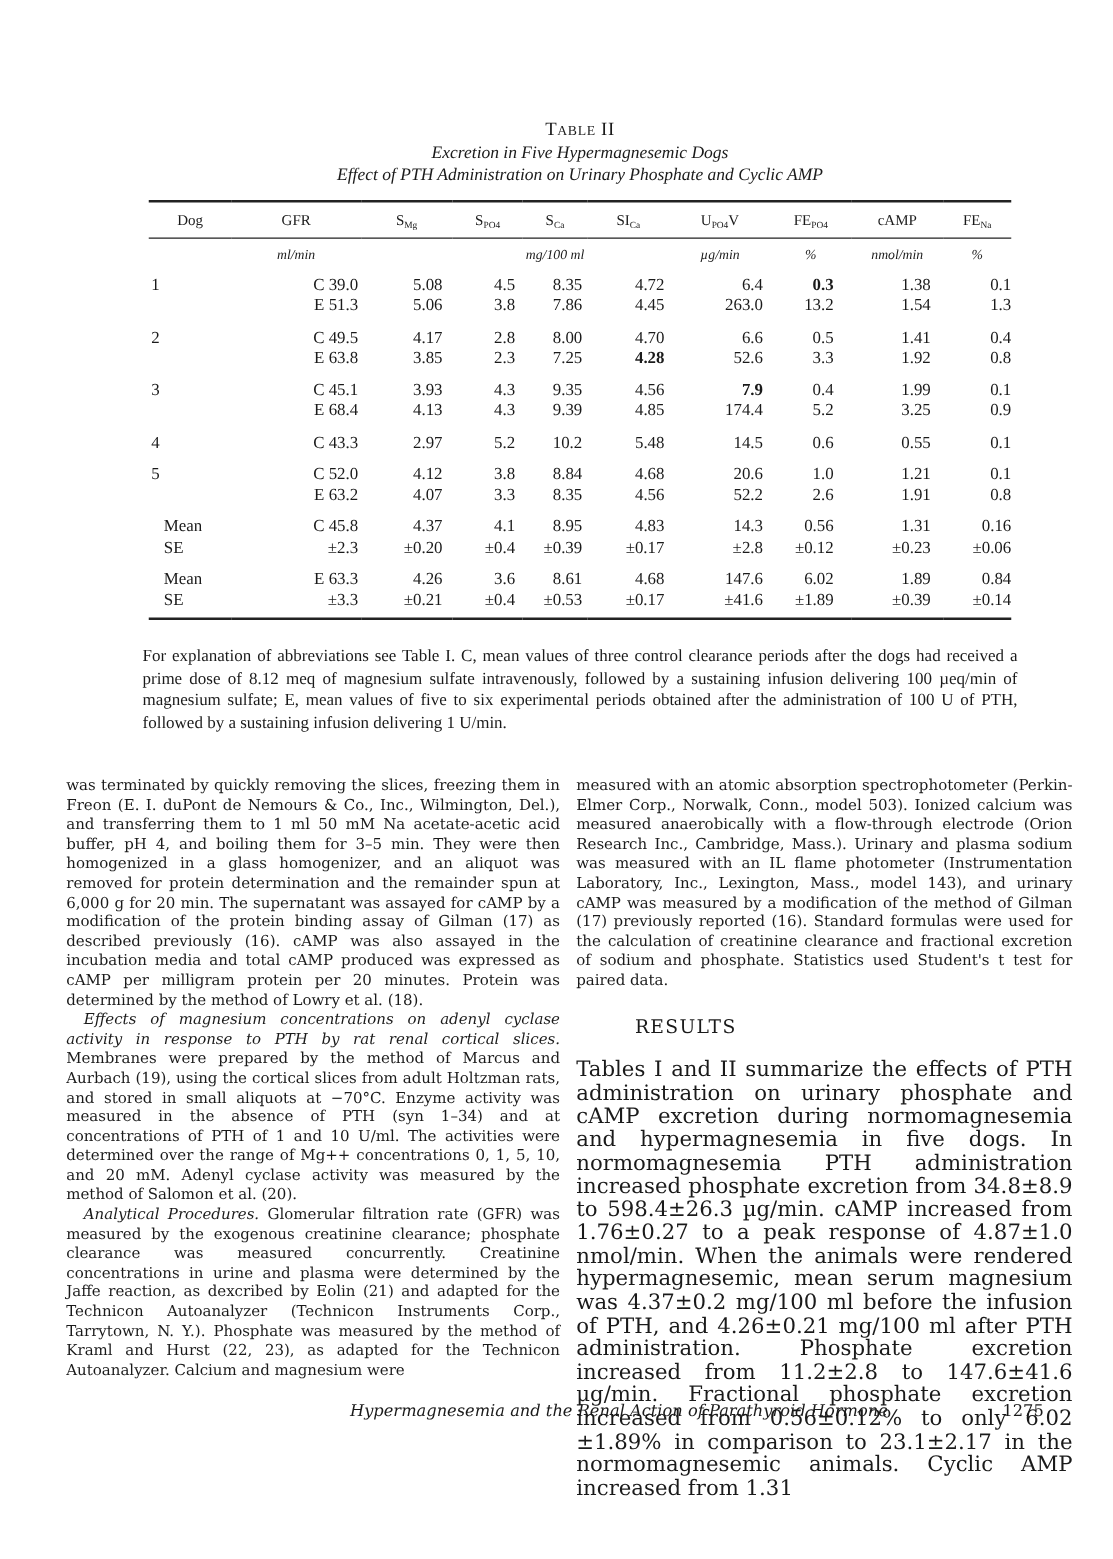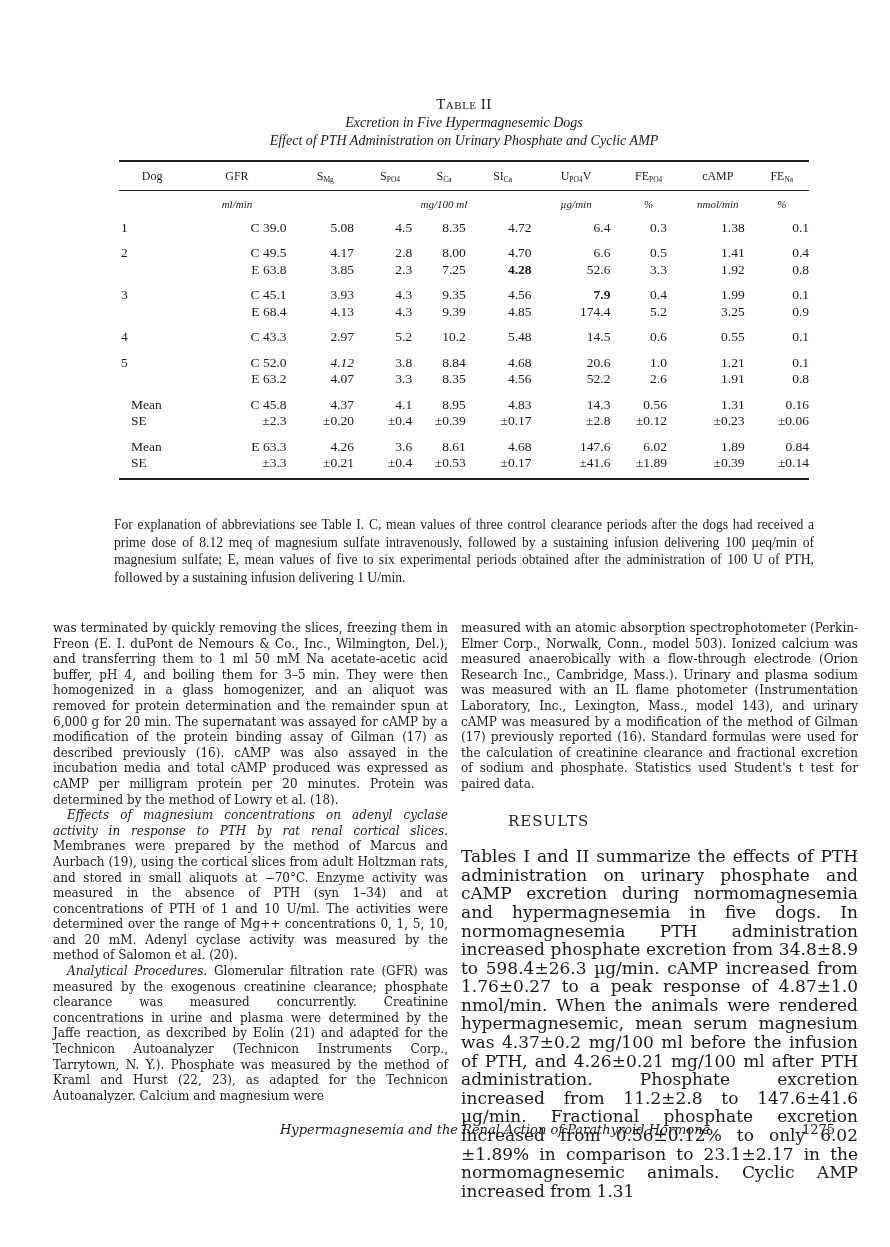--- a/index.html
+++ b/index.html
@@ -107,23 +107,35 @@
           <td>%</td>
         </tr>
         <tr>
           <td class="dog">1</td>
           <td style="text-align: right; padding-right: 2px;">C 39.0</td>
           <td style="padding-right: 8px;">5.08</td>
           <td style="padding-right: 6px;">4.5</td>
           <td style="padding-right: 4px;">8.35</td>
           <td style="padding-right: 4px;">4.72</td>
           <td style="padding-right: 6px;">6.4</td>
-          <td style="padding-right: 14px;">0.3</td>
+          <td style="padding-right: 14px; font-weight: bold;">0.3</td>
           <td style="padding-right: 10px;">1.38</td>
           <td style="padding-right: 0px;">0.1</td>
+        </tr>
+        <tr>
+          <td class="dog"></td>
+          <td style="text-align: right; padding-right: 2px;">E 51.3</td>
+          <td style="padding-right: 8px;">5.06</td>
+          <td style="padding-right: 6px;">3.8</td>
+          <td style="padding-right: 4px;">7.86</td>
+          <td style="padding-right: 4px;">4.45</td>
+          <td style="padding-right: 6px;">263.0</td>
+          <td style="padding-right: 14px;">13.2</td>
+          <td style="padding-right: 10px;">1.54</td>
+          <td style="padding-right: 0px;">1.3</td>
         </tr>
         <tr class="grp-start">
           <td class="dog">2</td>
           <td style="text-align: right; padding-right: 2px;">C 49.5</td>
           <td style="padding-right: 8px;">4.17</td>
           <td style="padding-right: 6px;">2.8</td>
           <td style="padding-right: 4px;">8.00</td>
           <td style="padding-right: 4px;">4.70</td>
           <td style="padding-right: 6px;">6.6</td>
           <td style="padding-right: 14px;">0.5</td>
@@ -174,21 +186,21 @@
           <td style="padding-right: 4px;">10.2</td>
           <td style="padding-right: 4px;">5.48</td>
           <td style="padding-right: 6px;">14.5</td>
           <td style="padding-right: 14px;">0.6</td>
           <td style="padding-right: 10px;">0.55</td>
           <td style="padding-right: 0px;">0.1</td>
         </tr>
         <tr class="grp-start">
           <td class="dog">5</td>
           <td style="text-align: right; padding-right: 2px;">C 52.0</td>
-          <td style="padding-right: 8px; font-style: italic;">4.12</td>
+          <td style="padding-right: 8px;">4.12</td>
           <td style="padding-right: 6px;">3.8</td>
           <td style="padding-right: 4px;">8.84</td>
           <td style="padding-right: 4px;">4.68</td>
           <td style="padding-right: 6px;">20.6</td>
           <td style="padding-right: 14px;">1.0</td>
           <td style="padding-right: 10px;">1.21</td>
           <td style="padding-right: 0px;">0.1</td>
         </tr>
         <tr>
           <td class="dog"></td>

